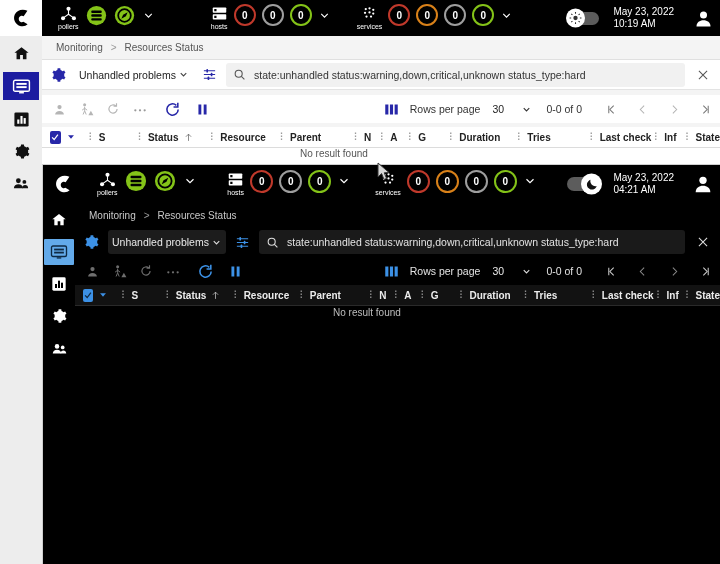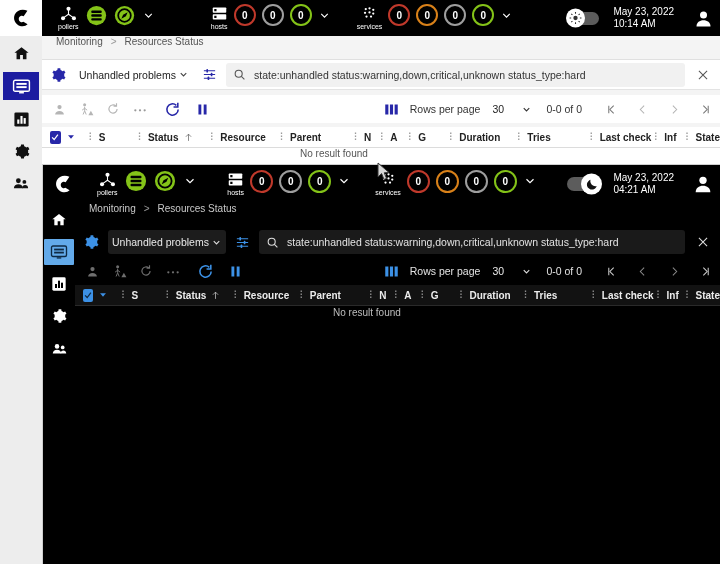--- a/index.html
+++ b/index.html
@@ -39,21 +39,21 @@
 
   
   .rail { position: absolute; left: 0; display: flex; flex-direction: column; align-items: center; }
   .light .rail { background: #ededed; }
   .dark  .rail { background: #000; }
   .rail-item { display: flex; align-items: center; justify-content: center; }
   .rail-item.active-light { background: #1c1ca0; }
   .rail-item.active-dark  { background: #63aaea; }
 
   
-  .crumbs { position: absolute; display: flex; }
+  .crumbs { position: absolute; display: flex; align-items: center; }
   .light .crumbs { background: #f4f4f4; color: #555; border-bottom: 1px solid #e0e0e0; }
   .dark  .crumbs { background: #000; color: #c9c9c9; }
   .crumb-sep { color: #9a9a9a; }
 
   
   .filterbar { position: absolute; display: flex; align-items: center; }
   .light .filterbar { background: #fff; border-bottom: 1px solid #e3e3e3; }
   .dark  .filterbar { background: #000; }
   .sel {
     display: flex; align-items: center; justify-content: space-between;
@@ -211,21 +211,21 @@
             <circle cx="12" cy="12" r="4" fill="#333"></circle>
             <g stroke="#333" stroke-width="2">
                 <path d="M12 1v3M12 20v3M1 12h3M20 12h3M4.2 4.2l2.1 2.1M17.7 17.7l2.1 2.1M19.8 4.2l-2.1 2.1M6.3 17.7l-2.1 2.1"></path>
               </g>
           </svg>
         </div>
       </div>
 
       <div class="clock" style="font-size:10px;margin-right:12px;">
         <div>May 23, 2022</div>
-        <div>10:14 AM</div>
+        <div>10:19 AM</div>
       </div>
 
       <div class="avatar-wrap" style="width:34px;height:36px;">
         <svg width="21" height="21" viewBox="0 0 24 24" aria-hidden="true">
           <circle cx="12" cy="8" r="4" fill="#fff"></circle>
             <path d="M4 21c0-4.4 3.6-7 8-7s8 2.6 8 7z" fill="#fff"></path>
         </svg>
       </div>
     </div>
 

